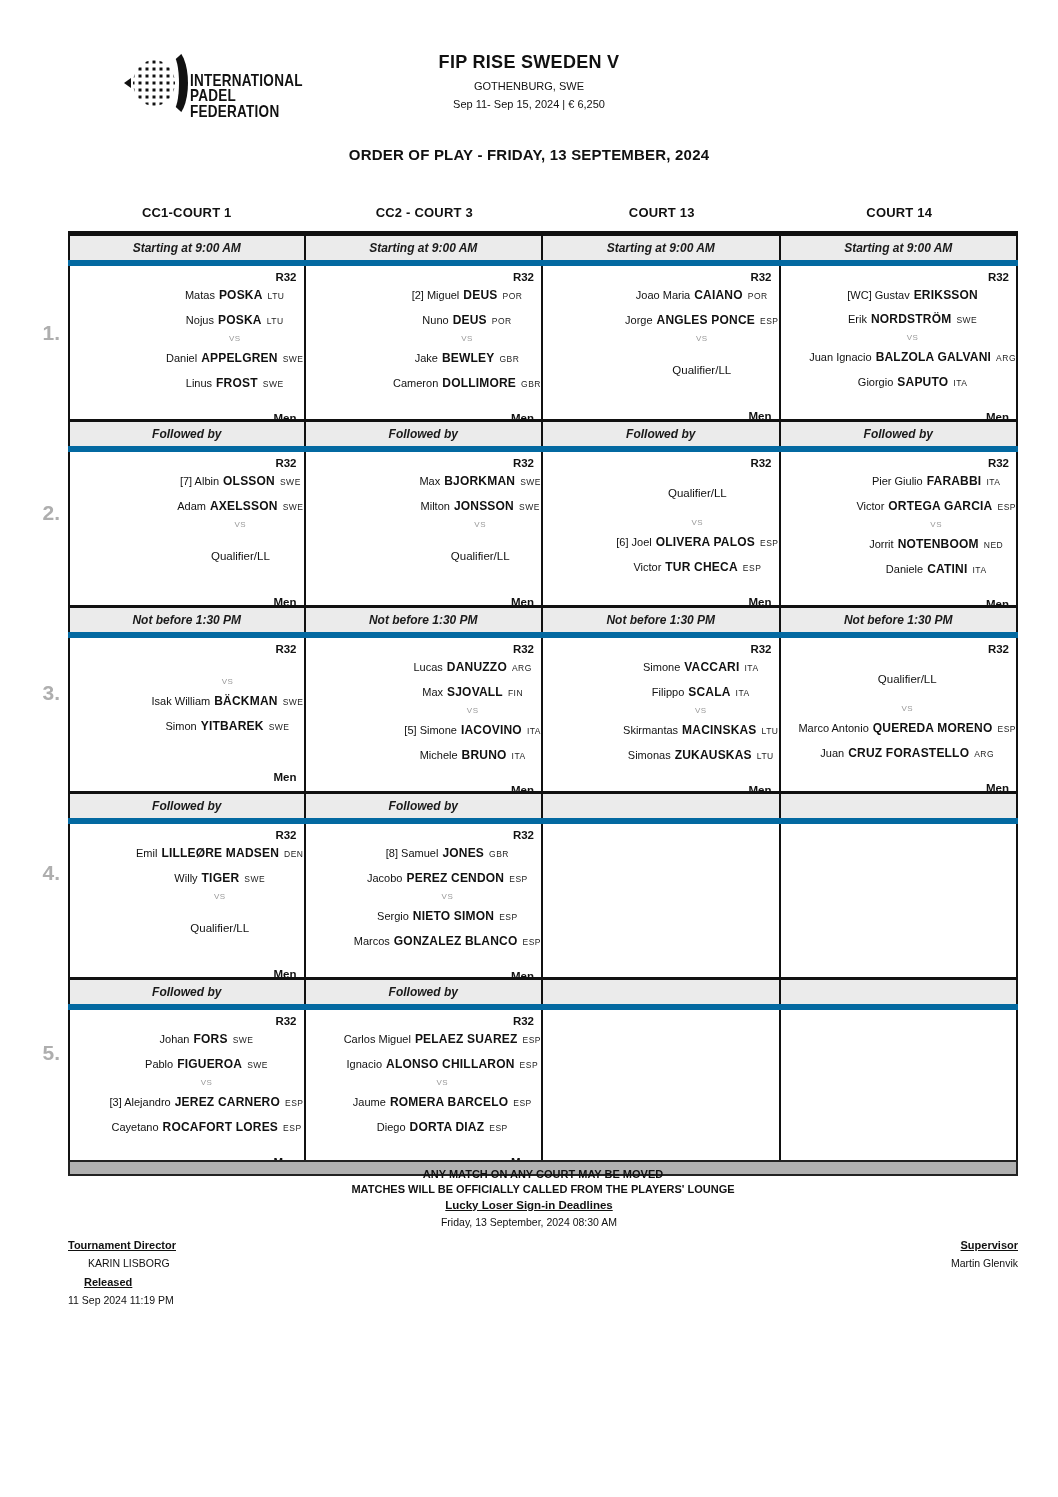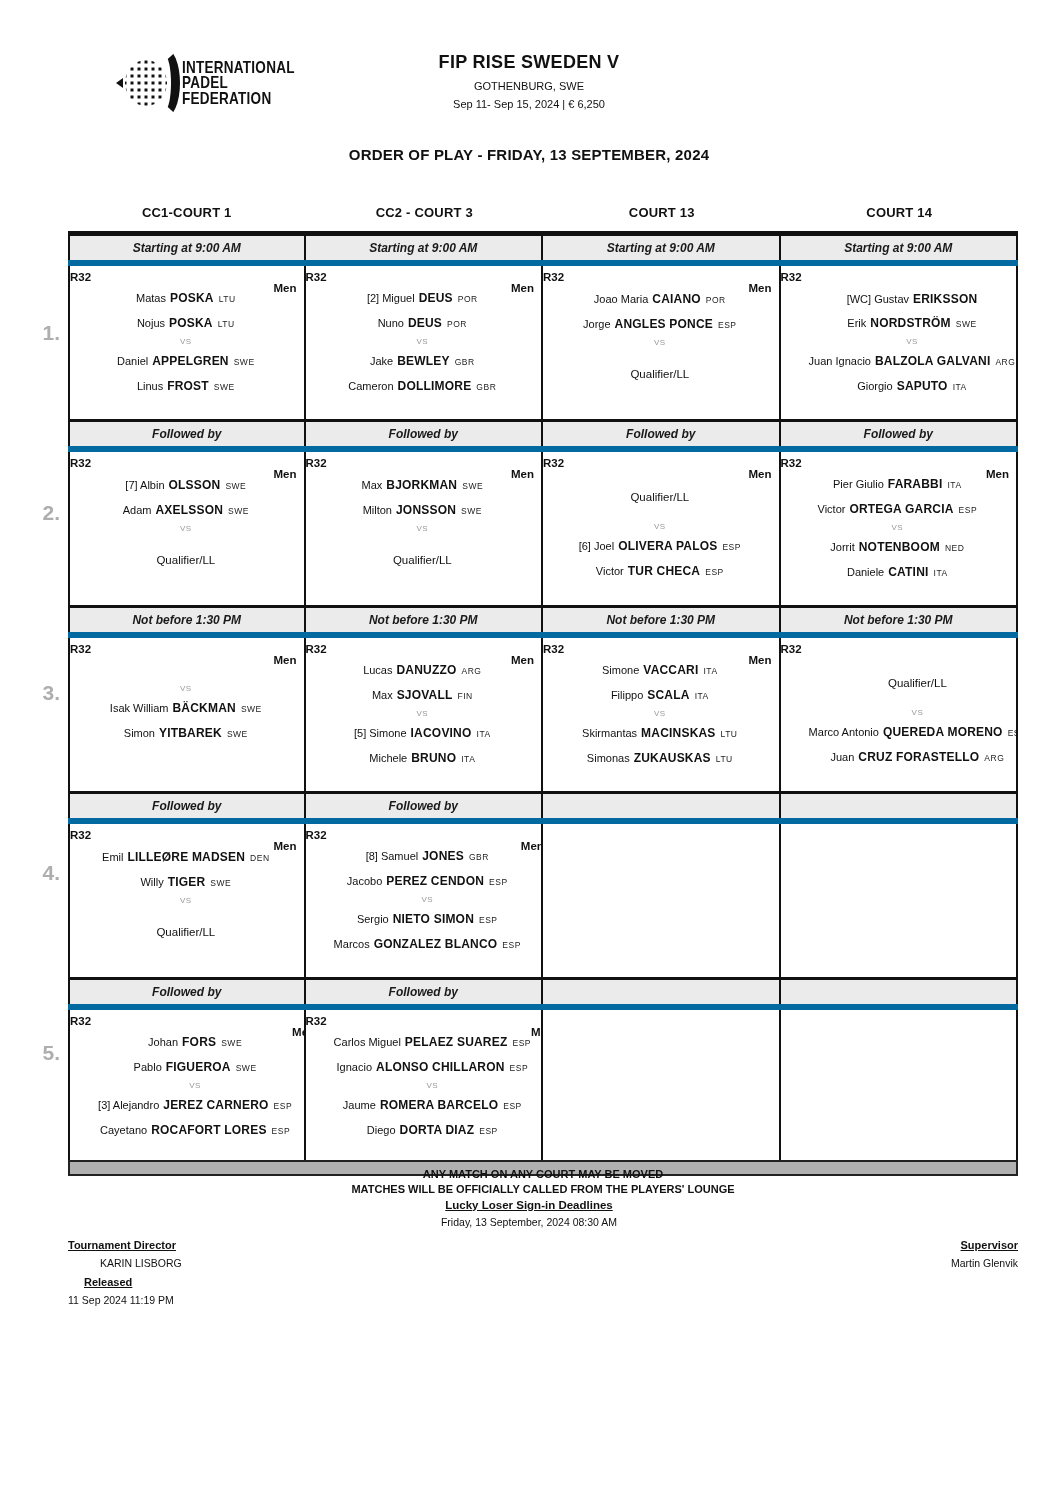--- a/index.html
+++ b/index.html
@@ -1,20 +1,20 @@
 <!DOCTYPE html>
 <html><head>
 <meta charset="utf-8">
 <style>
   html,body{margin:0;padding:0;background:#fff;}
   .page{position:relative;width:1058px;height:1497px;background:#fff;overflow:hidden;
         font-family:"Liberation Sans",sans-serif;color:#111;}
 
   
-  .logo{position:absolute;left:116px;top:47px;display:flex;align-items:center;height:72px;}
+  .logo{position:absolute;left:124px;top:47px;display:flex;align-items:flex-end;height:72px;}
   .ball-wrap{position:relative;width:66px;height:72px;flex:0 0 auto;}
   .ball{position:absolute;left:9px;top:13px;width:42px;height:46px;border-radius:50%;
         background-image:radial-gradient(circle,#111 1.6px,transparent 1.9px);
         background-size:7px 7px;background-position:center;}
   .ball-arrow{position:absolute;left:0;top:31px;width:0;height:0;
         border-top:5px solid transparent;border-bottom:5px solid transparent;border-right:7px solid #111;}
   .crescent{position:absolute;left:34px;top:1px;width:30px;height:70px;box-sizing:border-box;
         border:8px solid transparent;border-right:9px solid #111;border-radius:50%;}
   .logo-text{font-weight:700;font-size:16.5px;line-height:15.5px;letter-spacing:.3px;
         transform:scaleX(.82);transform-origin:left center;white-space:nowrap;}
@@ -32,21 +32,21 @@
   .band-row{display:grid;grid-template-columns:repeat(4,1fr);height:24px;
         background:#ebebeb;border-top:3px solid #111;border-bottom:6px solid #0369a1;}
   .band-row.first{border-top:5px solid #111;}
   .band-cell{box-sizing:border-box;border-right:2px solid #111;display:flex;
         align-items:center;justify-content:center;}
   .band-cell:first-child{border-left:2px solid #111;}
   .band-text{font-size:12px;font-weight:700;font-style:italic;color:#1a1a1a;}
   .body-row{display:grid;grid-template-columns:repeat(4,1fr);height:153px;}
   .body-row.last{border-bottom:2px solid #111;}
   .body-cell{box-sizing:border-box;border-right:2px solid #111;display:flex;
-        flex-direction:row;overflow:hidden;}
+        flex-direction:column;overflow:hidden;align-items:flex-end;}
   .body-cell:first-child{border-left:2px solid #111;}
   .round-line{text-align:right;font-size:11.5px;font-weight:700;padding:5px 7px 0 0;height:16px;}
   .teams{flex:1;display:flex;flex-direction:column;justify-content:center;}
   .team{min-height:48px;display:flex;flex-direction:column;justify-content:center;}
   .player{text-align:center;font-size:11px;line-height:24px;white-space:nowrap;}
   .player .last{font-weight:700;font-size:12px;letter-spacing:.2px;margin-left:4px;}
   .player .cc{font-size:8.5px;color:#222;margin-left:5px;letter-spacing:.5px;}
   .player.tbd{font-size:11.5px;}
   .vs{text-align:center;font-size:8px;color:#999;letter-spacing:.5px;height:13px;line-height:11px;}
   .cat-line{text-align:right;font-size:11.5px;font-weight:700;padding:0 7px 4px 0;height:16px;margin-top:16px;}
@@ -57,21 +57,21 @@
   
   .notice{position:absolute;left:68px;top:1160px;width:950px;height:16px;box-sizing:border-box;
         background:#b0b0b0;border:2px solid #222;text-align:center;padding-top:5px;}
   .notice div{font-size:11px;font-weight:700;line-height:15px;color:#111;}
   .ll-title{position:absolute;left:0;top:1199px;width:100%;text-align:center;
         font-size:11.5px;font-weight:700;text-decoration:underline;}
   .ll-date{position:absolute;left:0;top:1216px;width:100%;text-align:center;font-size:10.5px;}
   .f-label{font-size:11px;font-weight:700;text-decoration:underline;}
   .f-value{font-size:10.5px;}
   .f-td{position:absolute;left:68px;top:1239px;}
-  .f-td-name{position:absolute;left:76px;top:1257px;padding-left:24px;}
+  .f-td-name{position:absolute;left:64px;top:1257px;padding-left:24px;}
   .f-rel{position:absolute;left:68px;top:1276px;padding-left:16px;}
   .f-rel-date{position:absolute;left:68px;top:1294px;}
   .f-sup{position:absolute;right:40px;top:1239px;text-align:right;}
   .f-sup-name{position:absolute;right:40px;top:1257px;text-align:right;}
 </style>
 </head>
 <body>
 
 <div class="page">
 

